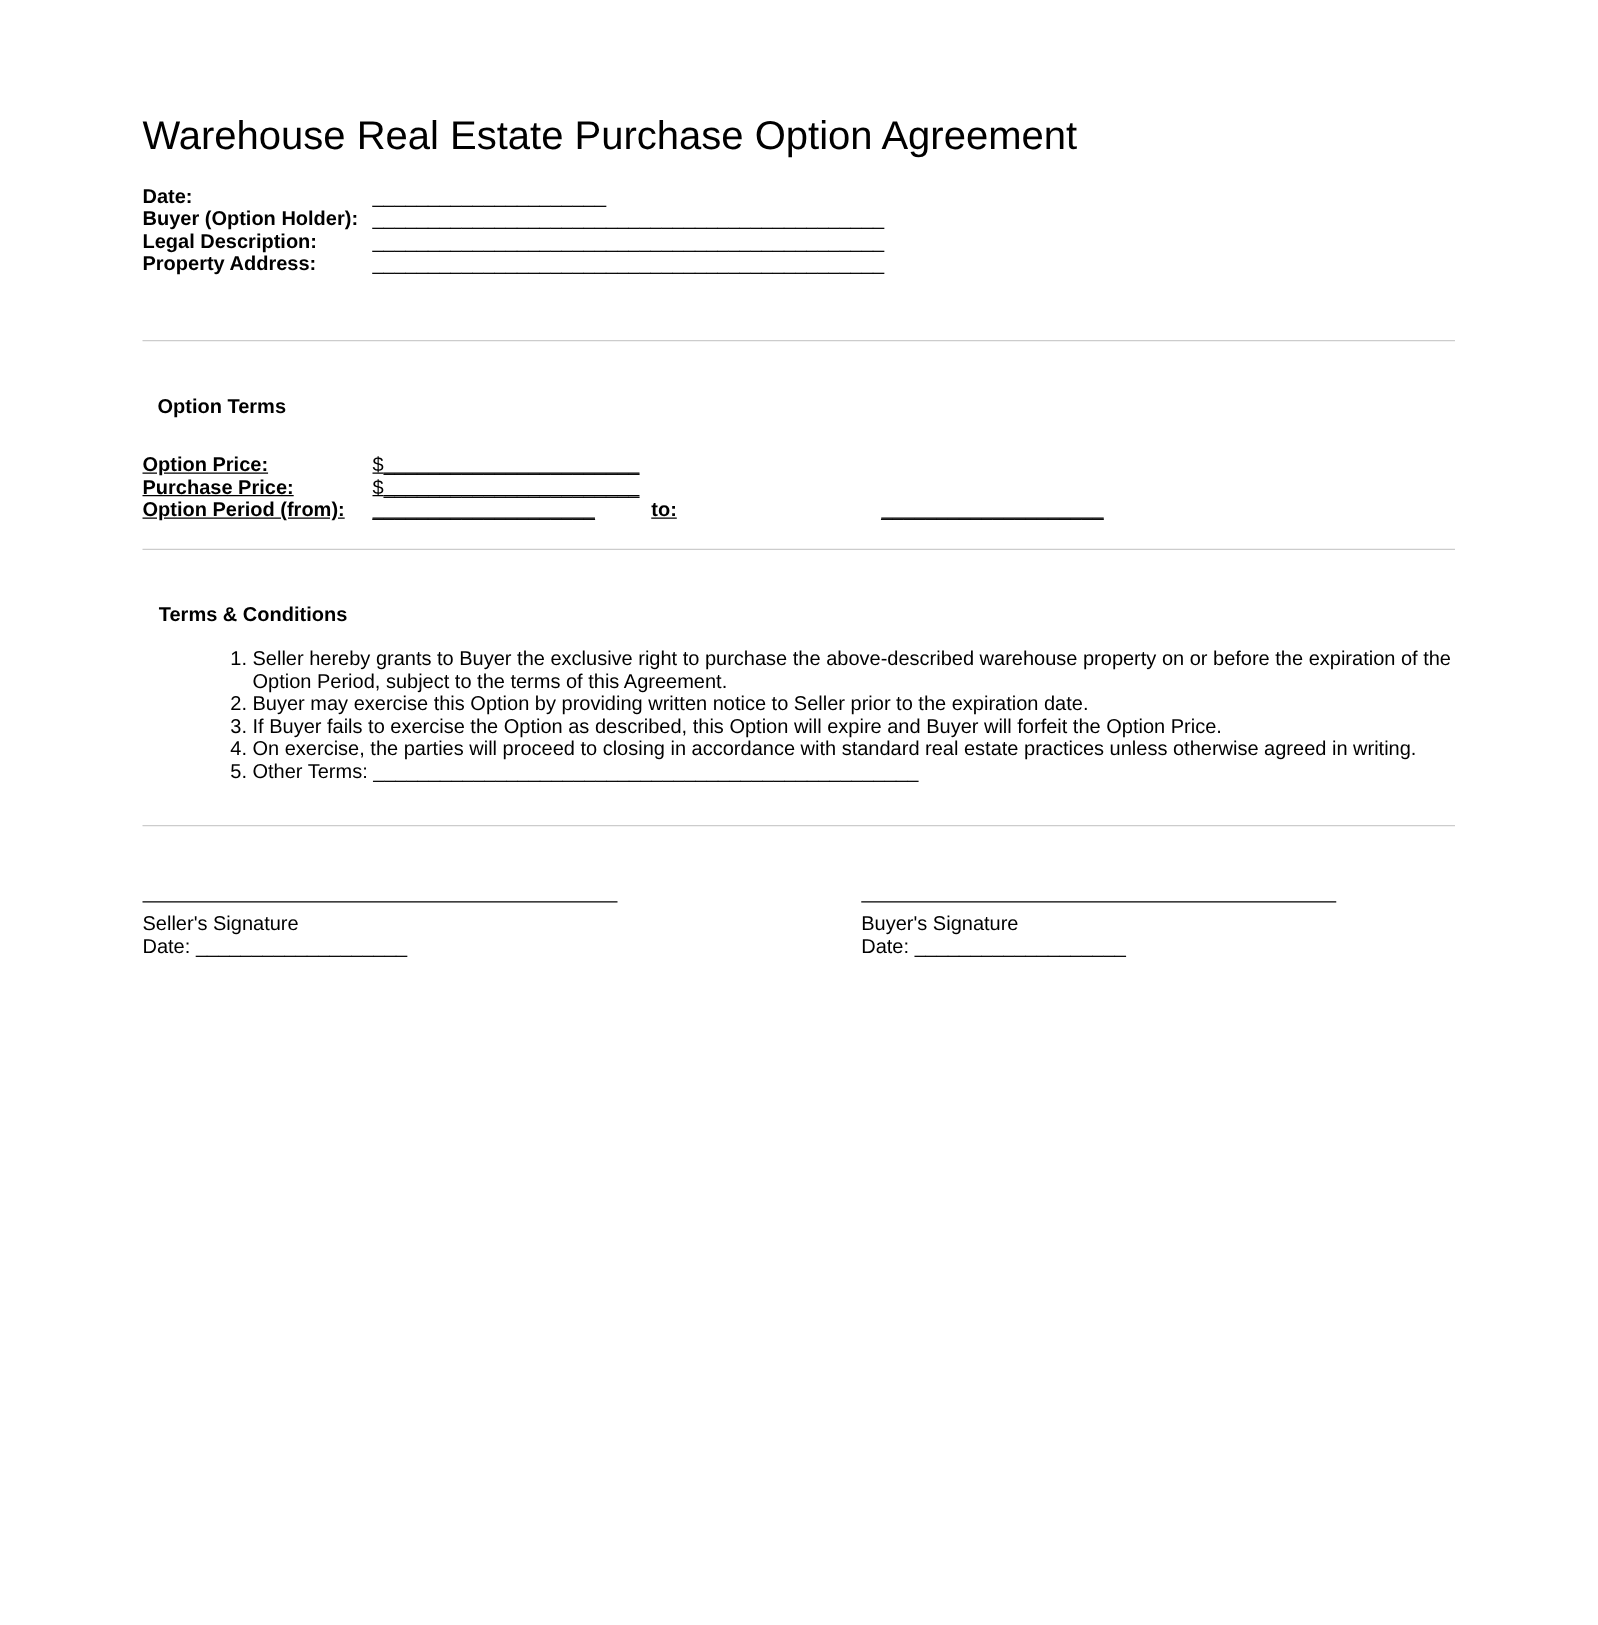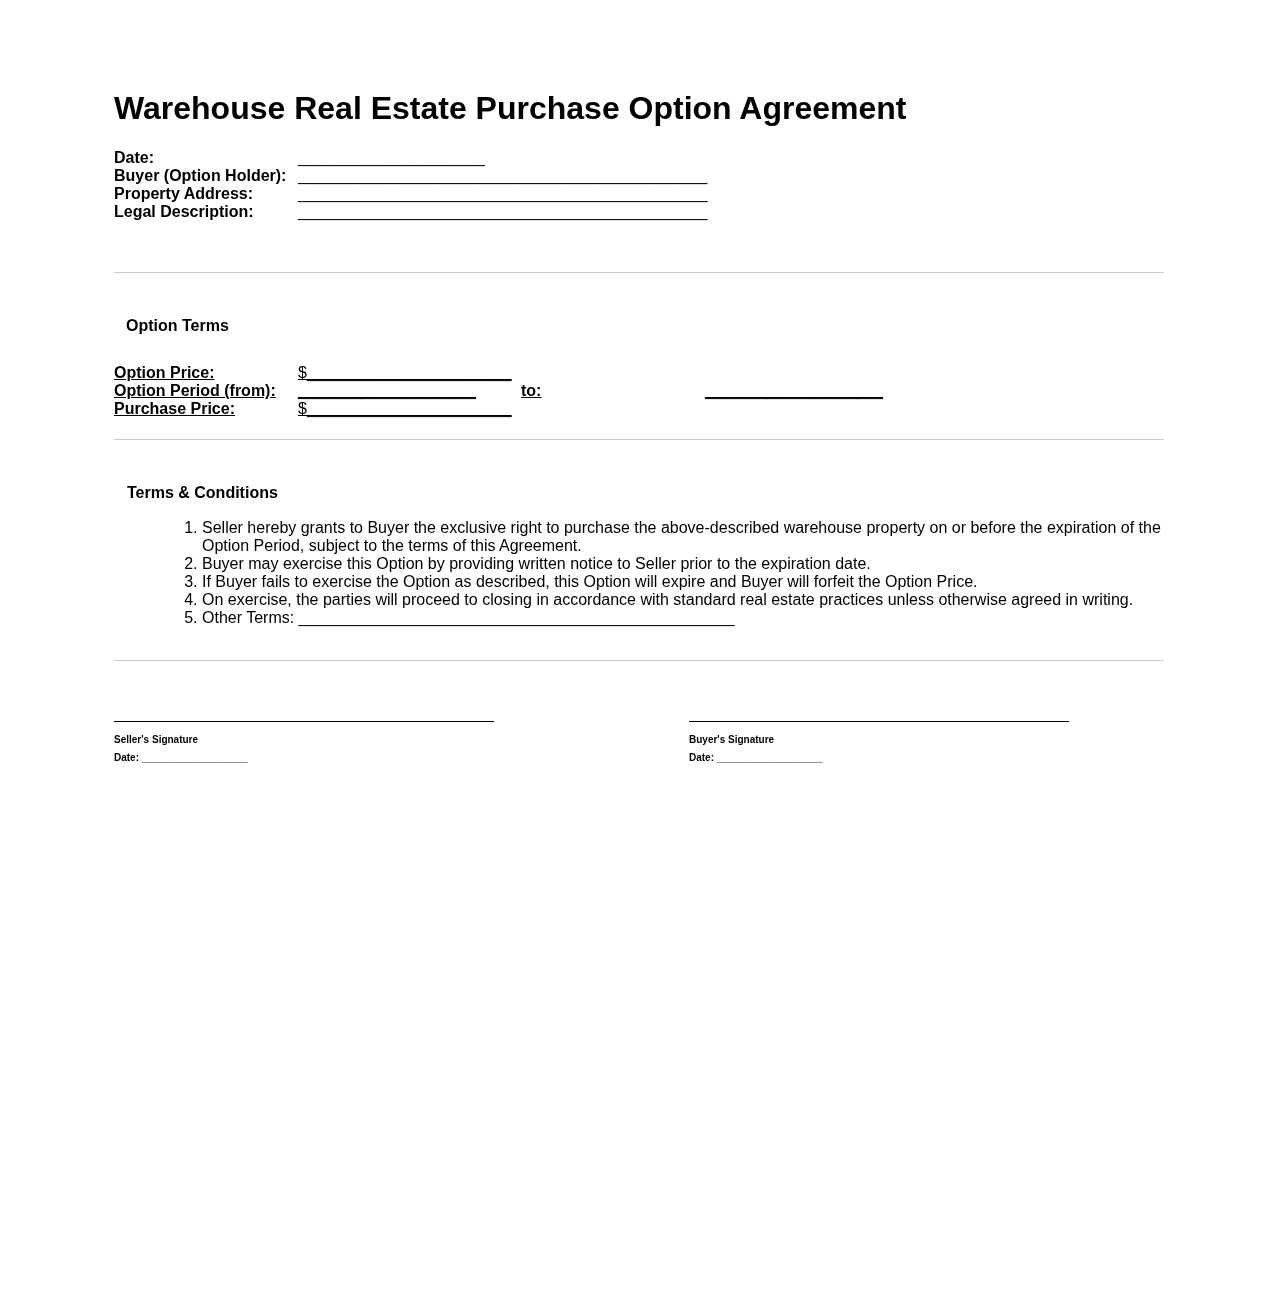--- a/index.html
+++ b/index.html
@@ -1,78 +1,78 @@
 <!DOCTYPE html>
 <html><head>
 <meta charset="utf-8">
 <style>
   html, body { margin: 0; padding: 0; background: #ffffff; }
   body {
     width: 1278px; height: 1300px; position: relative;
     font-family: "Liberation Sans", sans-serif; color: #000; font-size: 16px;
   }
   .page { position: absolute; left: 114px; top: 0; width: 1050px; }
-  h1 { font-size: 32px; font-weight: bold; margin: 0; position: absolute; top: 90px; left: 0; white-space: nowrap; letter-spacing: 0px; }
+  h1 { font-size: 32px; font-weight: normal; margin: 0; position: absolute; top: 90px; left: 0; white-space: nowrap; letter-spacing: 0px; }
   h2 { font-size: 16px; font-weight: bold; margin: 12px; position: absolute; left: 0; white-space: nowrap; }
   .fields { position: absolute; left: 0; border-collapse: collapse; }
   .fields td { padding: 0; line-height: 18px; height: 18px; font-size: 16px; vertical-align: top; white-space: nowrap; }
   .fields td.lbl { font-weight: bold; width: 184px; }
   .blank { font-family: "Liberation Sans", sans-serif; }
   hr.div { position: absolute; left: 0; width: 1050px; margin: 0; border: 0; border-top: 1px solid #cccccc; height: 0; }
   ol.terms { position: absolute; left: 0; margin: 0; padding-left: 40px; width: 1010px; font-size: 16px; line-height: 18px; }
   ol.terms li { padding: 0; margin-left: 48px; }
-  .sig { position: absolute; width: 380px; font-size: 10px; line-height: 18px; font-weight: bold; }
+  .sig { position: absolute; width: 380px; font-size: 16px; line-height: 18px; }
   .sig .line { border-top: 1px solid #000; width: 380px; height: 0; margin-bottom: 16px; }
 </style>
 </head>
 <body>
 
 <div class="page">
   <h1>Warehouse Real Estate Purchase Option Agreement</h1>
 
   <table class="fields" style="top:149px;">
     <tbody>
         <tr>
       <td class="lbl">Date:</td>
       <td class="blank">_____________________</td>
     </tr>
     <tr>
       <td class="lbl">Buyer (Option Holder):</td>
       <td class="blank">______________________________________________</td>
     </tr>
     <tr>
-      <td class="lbl">Property Address:</td>
+      <td class="lbl">Legal Description:</td>
       <td class="blank">______________________________________________</td>
     </tr>
     <tr>
-      <td class="lbl">Legal Description:</td>
+      <td class="lbl">Property Address:</td>
       <td class="blank">______________________________________________</td>
     </tr>
   </tbody>
     </table>
 
   <hr class="div" style="top:272px;">
 
   <h2 style="top:305px;">Option Terms</h2>
 
   <table class="fields" style="top:364px;text-decoration:underline;">
     <tbody>
         <tr>
       <td class="lbl">Option Price:</td>
       <td colspan="3"><span>$</span><span>_______________________</span></td>
     </tr>
     <tr>
+      <td class="lbl">Purchase Price:</td>
+      <td colspan="3"><span>$</span><span>_______________________</span></td>
+    </tr>
+    <tr>
       <td class="lbl">Option Period (from):</td>
       <td style="width:223px;">____________________</td>
       <td style="width:184px;font-weight:bold;">to:</td>
       <td>____________________</td>
-    </tr>
-    <tr>
-      <td class="lbl">Purchase Price:</td>
-      <td colspan="3"><span>$</span><span>_______________________</span></td>
     </tr>
   </tbody>
     </table>
 
   <hr class="div" style="top:439px;">
 
   <h2 style="top:472px;left:1px;">Terms &amp; Conditions</h2>
 
   <ol class="terms" style="top:519px;">
     <li>Seller hereby grants to Buyer the exclusive right to purchase the above-described warehouse property on or before the expiration of the Option Period, subject to the terms of this Agreement.</li>

